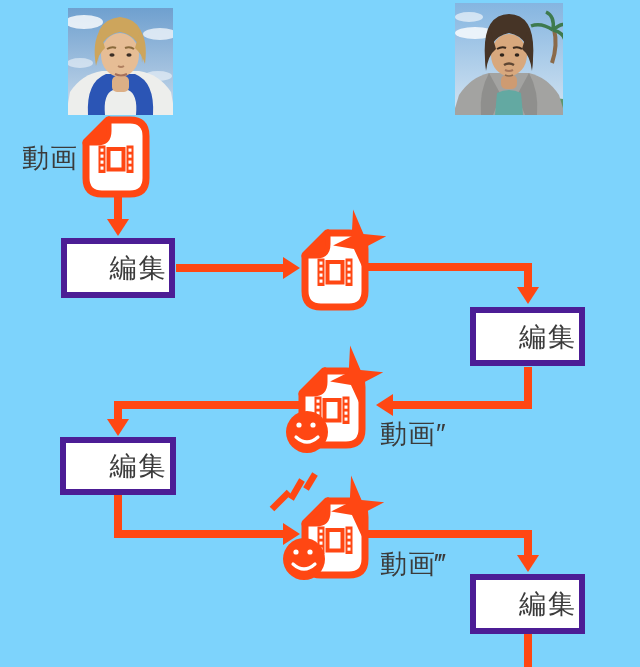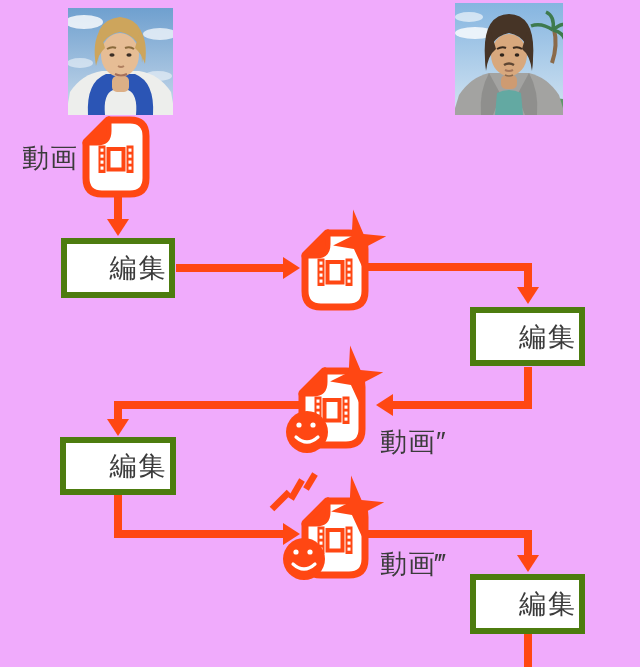--- a/index.html
+++ b/index.html
@@ -1,27 +1,27 @@
 <!DOCTYPE html>
 <html><head>
 <meta charset="utf-8">
 <style>
   html,body{margin:0;padding:0;background:#ffffff;}
   .canvas{
-    position:relative;width:640px;height:667px;background:#f0abfc;overflow:hidden;
+    position:relative;width:640px;height:667px;background:#7dd3fc;overflow:hidden;
     font-family:"Liberation Sans","DejaVu Sans",sans-serif;
   }
   .photo{position:absolute;line-height:0;}
   .overlay{position:absolute;left:0;top:0;width:640px;height:667px;}
   .flow-label{
     position:absolute;font-size:27px;color:#3B3B3B;letter-spacing:1px;
     white-space:nowrap;line-height:1.1;
   }
   .edit-box{
-    position:absolute;box-sizing:border-box;border:6px solid #4d7c0f;background:#ffffff;
+    position:absolute;box-sizing:border-box;border:6px solid #4c1d95;background:#ffffff;
     display:flex;align-items:center;justify-content:center;
     font-size:27px;color:#3B3B3B;letter-spacing:2px;padding-left:41px;
   }
 </style>
 </head>
 <body>
 
 <div class="canvas">
 
   <div class="photo" style="left:68px;top:8px;">
@@ -153,21 +153,21 @@
     <use href="#smiley" transform="translate(307,432)"></use>
     <use href="#smiley" transform="translate(304,559)"></use>
     <g stroke="#FF4713" stroke-width="6.5" stroke-linecap="butt">
       <path d="M272,509 L289,492"></path>
       <path d="M291,499 L302,480"></path>
       <path d="M306,489 L315,474"></path>
     </g>
   </svg>
 
   <div class="flow-label" style="left:22px;top:144px;">動画</div>
-  <div class="flow-label" style="left:380px;top:420px;margin-top:8px;">動画″</div>
+  <div class="flow-label" style="left:380px;top:420px;">動画″</div>
   <div class="flow-label" style="left:380px;top:550px;">動画‴</div>
 
   <div class="edit-box" style="left:61px;top:238px;width:114px;height:60px;">
     <span>編集</span>
   </div>
   <div class="edit-box" style="left:470px;top:307px;width:115px;height:59px;">
     <span>編集</span>
   </div>
   <div class="edit-box" style="left:60px;top:437px;width:116px;height:58px;">
     <span>編集</span>

